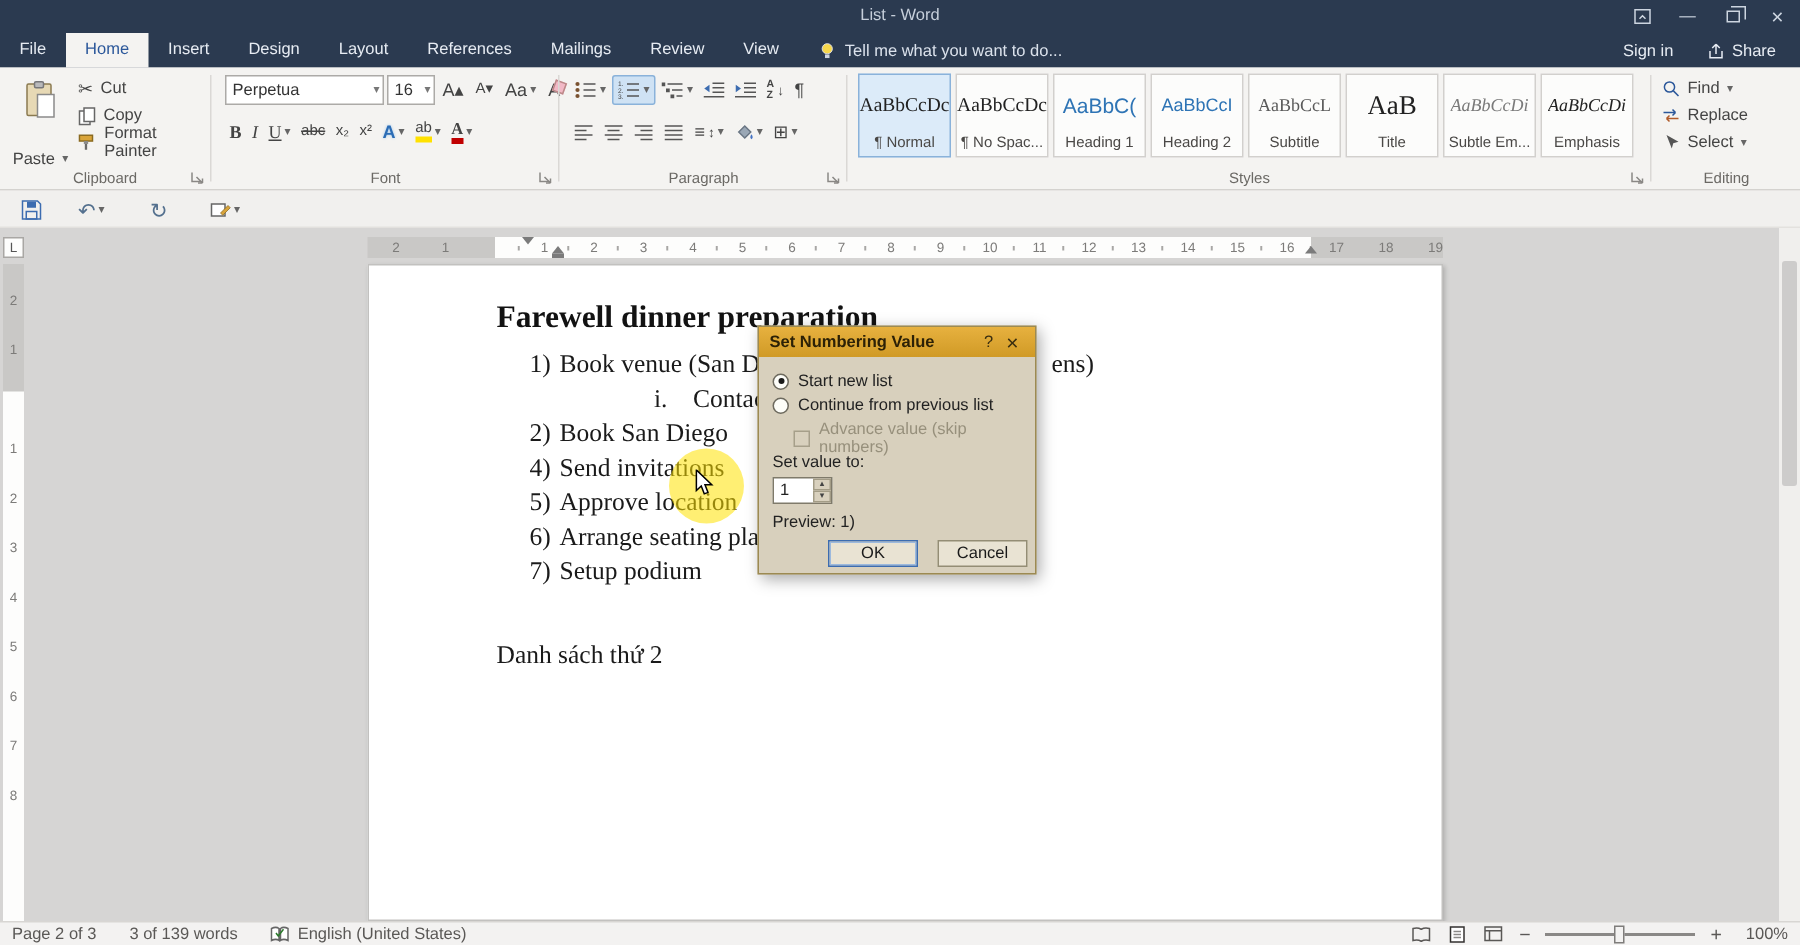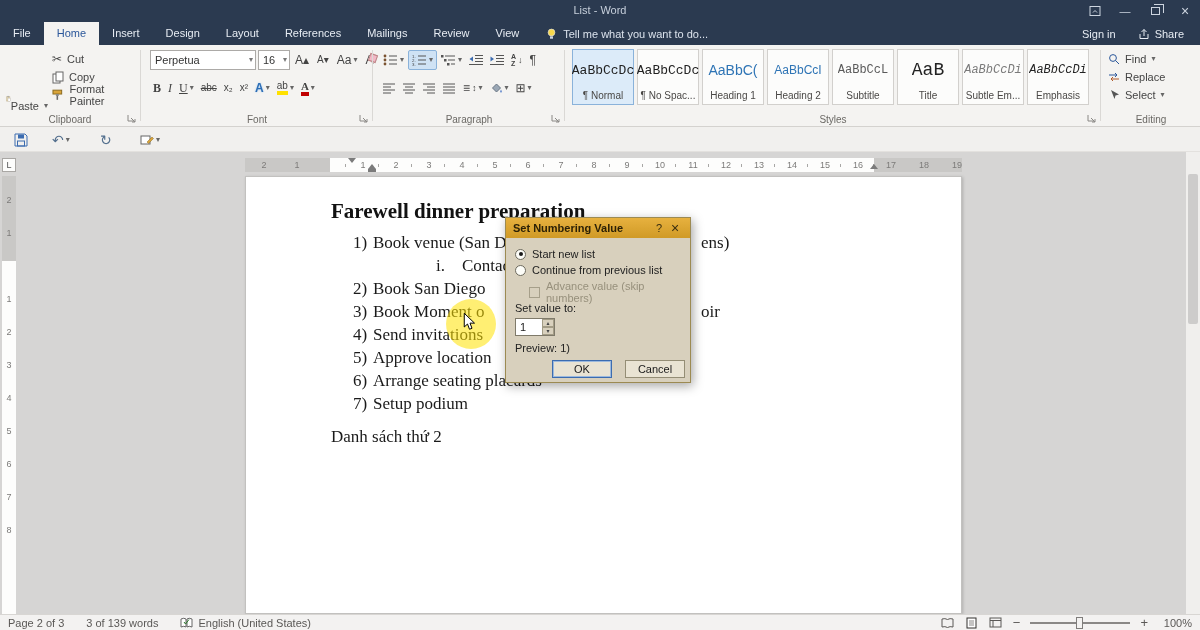--- a/index.html
+++ b/index.html
@@ -28,39 +28,39 @@
 #ribbon{position:absolute;left:0;top:45px;width:100%;height:82px;background:#f4f3f1;border-bottom:1px solid #d4d2cf}
 .grp{position:absolute;top:0;height:82px}
 .grp-label{position:absolute;bottom:2px;left:0;right:0;text-align:center;font-size:10px;color:#6b6965}
 .launcher{position:absolute;right:3px;bottom:3px;width:11px;height:11px}
 .vsep{position:absolute;top:5px;bottom:5px;width:1px;background:#dad8d5}
 .row{position:absolute;display:flex;align-items:center}
 .rbtn{display:flex;align-items:center;gap:2px;height:20px;padding:0 3px;color:#444;font-size:11px;border-radius:2px}
 .rbtn.active{background:#cfe2f4;border:1px solid #8ab2da}
 .arr{font-size:8px;color:#666;line-height:8px}
 .glyph{font-size:12px;color:#444;line-height:12px}
-.bigbtn{position:absolute;left:6px;top:4px;width:42px;height:66px;display:flex;flex-direction:row;align-items:flex-end;justify-content:space-between;padding:5px 0 3px;font-size:11px;color:#444}
+.bigbtn{position:absolute;left:6px;top:4px;width:42px;height:66px;display:flex;flex-direction:column;align-items:center;justify-content:space-between;padding:5px 0 3px;font-size:11px;color:#444}
 .crow{position:absolute;display:flex;align-items:center;gap:5px;font-size:11px;color:#444;height:16px}
 .combo{display:flex;align-items:center;justify-content:space-between;border:1px solid #acaaa7;background:#fff;height:20px;font-size:11px;color:#333;padding:0 2px 0 4px}
 .combo .arr{color:#777}
 .b{font-weight:bold;font-family:"Liberation Serif",serif}
 .i{font-style:italic;font-family:"Liberation Serif",serif}
 .u{text-decoration:underline;font-family:"Liberation Serif",serif}
 .strike{text-decoration:line-through;font-size:10px}
 .fx{color:#2b6cb5;font-weight:bold;text-shadow:0 0 2px #9ec6ea}
 .hl{display:inline-block;font-size:10px;border-bottom:4px solid #ffe100;line-height:10px}
 .fc{display:inline-block;font-weight:bold;border-bottom:4px solid #c00000;line-height:11px;font-family:"Liberation Serif",serif}
 .cf{position:relative}
 .cf::after{content:"";position:absolute;right:-4px;top:0;width:6px;height:6px;background:#f2b8c6;border:1px solid #b88;transform:rotate(20deg)}
 .sortic{display:inline-flex;flex-direction:column;font-size:7px;line-height:7px;color:#444;font-weight:bold}
 
 #styles-gallery{position:absolute;left:6px;top:4px;display:flex;gap:3px}
 .stcard{width:62px;height:56px;background:#fcfcfb;border:1px solid #d2d0cd;display:flex;flex-direction:column;align-items:center;justify-content:flex-end;padding-bottom:3px;cursor:default}
 .stcard.sel{background:#dcebf9;border-color:#8ab2da}
-.stcard .prev{flex:1;display:flex;align-items:center;font-family:Liberation Mono, monospace;font-size:13px;color:#222;white-space:nowrap;overflow:hidden}
+.stcard .prev{flex:1;display:flex;align-items:center;font-family:Liberation Serif, serif;font-size:13px;color:#222;white-space:nowrap;overflow:hidden}
 .stcard .stname{font-size:10px;color:#4a4846;white-space:nowrap}
 .st-h1 .prev{color:#2e74b5;font-family:"Liberation Sans",sans-serif;font-size:14px}
 .st-h2 .prev{color:#2e74b5;font-family:"Liberation Sans",sans-serif;font-size:12px}
 .st-title .prev{font-size:18px}
 .st-subtitle .prev{color:#5a5a5a;font-size:12px}
 .st-subtle .prev{font-style:italic;color:#7a7a7a;font-size:12px}
 .st-emph .prev{font-style:italic;font-size:12px}
 
 
 #qat{position:absolute;left:0;top:127px;width:100%;height:25px;background:#f1f0ee;border-bottom:1px solid #e3e1de}
@@ -536,21 +536,20 @@
           <span class="vnum" style="top: 349px;">8</span>
         </div>
     </div>
 
     <div id="page">
       <div id="doc-title">Farewell dinner preparation</div>
       <div id="list1" class="doclist">
           <div class="docline"><span class="num">1)</span><span>Book venue (San Diego Gard</span><span class="tail">ens)</span></div>
           <div class="docline sub"><span class="num">i.</span><span>Contact</span></div>
           <div class="docline"><span class="num">2)</span><span>Book San Diego</span></div>
-          <div class="docline"><span class="num">3)</span><span>Book Moment o</span><span class="tail">oir</span></div>
           <div class="docline"><span class="num">4)</span><span>Send invitations</span></div>
           <div class="docline"><span class="num">5)</span><span>Approve location</span></div>
           <div class="docline"><span class="num">6)</span><span>Arrange seating placards</span></div>
           <div class="docline"><span class="num">7)</span><span>Setup podium</span></div>
         </div>
       <div id="doc-heading2">Danh sách thứ  2</div>
     </div>
 
     <div id="halo"></div>
 

